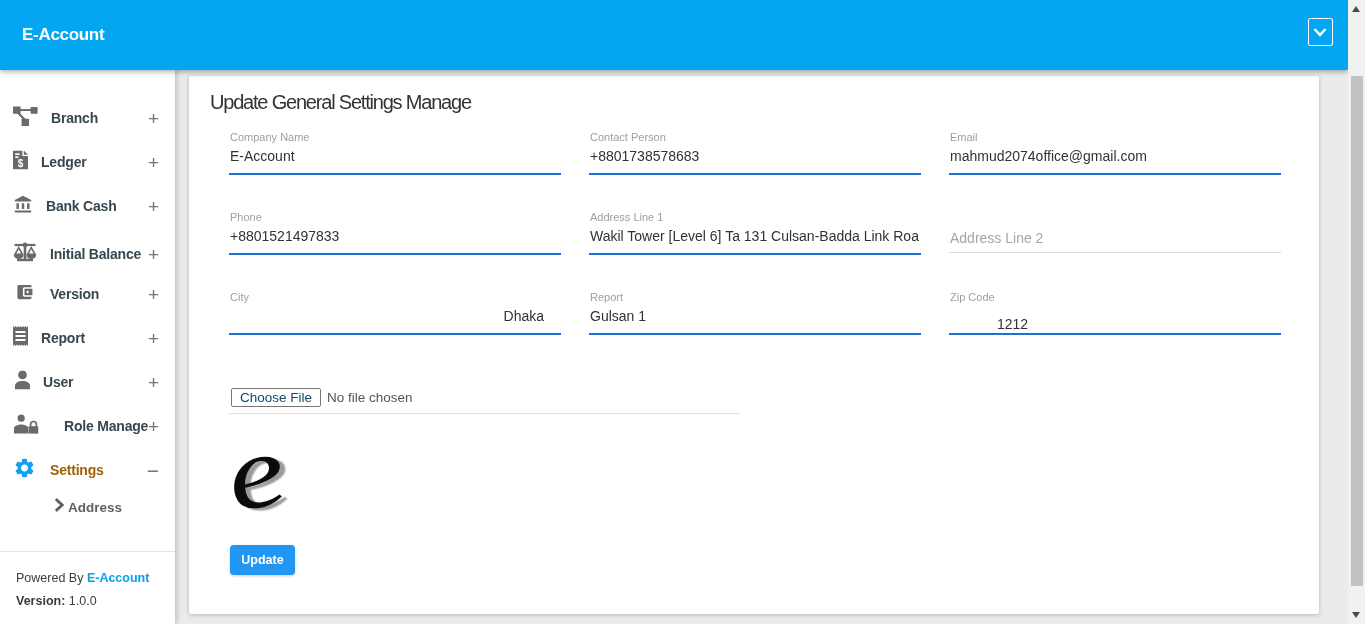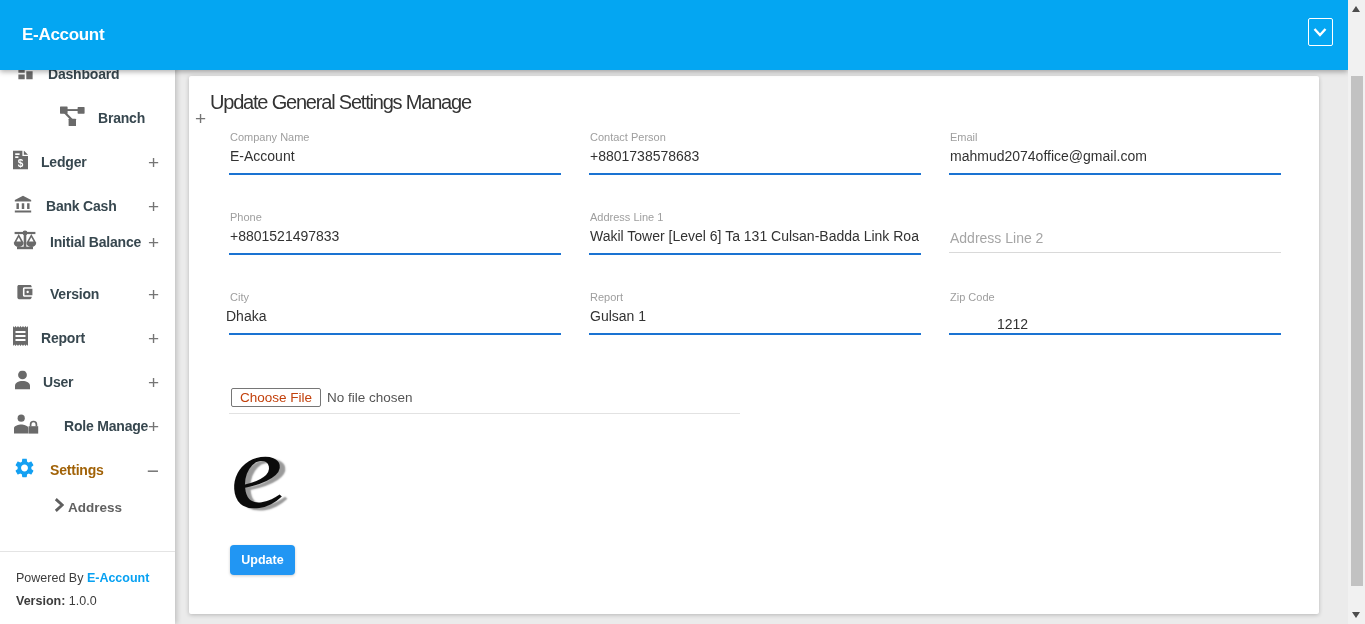--- a/index.html
+++ b/index.html
@@ -42,21 +42,21 @@
 
   .flabel { position:absolute; width:330px; font-size:11px; color:#9e9e9e; z-index:11; }
   .fvalue { position:absolute; width:330px; font-size:14px; color:#323232; white-space:nowrap;
             overflow:hidden; z-index:11; }
   .fline  { position:absolute; width:332px; height:2px; background:#1a73d2; z-index:11; }
   .fline.gray { height:1px; background:#d9d9d9; }
   .phold { position:absolute; width:330px; font-size:14px; color:#a5a5a5; z-index:11; }
 
   
   #filebtn { position:absolute; left:231px; top:388px; width:90px; height:19px; background:#fff;
-             border:1px solid #767676; border-radius:2px; font-size:13.5px; color:#c2410c;
+             border:1px solid #767676; border-radius:2px; font-size:13.5px; color:#0c4a6e;
              text-align:center; line-height:17px; z-index:11; }
   #filetxt { position:absolute; left:327px; top:390px; font-size:13.5px; color:#555; z-index:11; }
   #fileline { position:absolute; left:229px; top:413px; width:511px; height:1px; background:#e2e2e2; z-index:11; }
 
   
   #logo { position:absolute; left:213.5px; top:417px; z-index:11; font-family:"Liberation Serif", serif;
           font-style:italic; font-size:104px; color:#0b0b0b;
           text-shadow:4px 3px 1.5px #9a9a9a; transform:scaleX(1.24) rotate(-10deg); transform-origin:left top; }
 
   
@@ -94,48 +94,42 @@
 <div class="fline" style="left:229px; top:253px;"></div>
 
 <div class="flabel" style="left:590px; top:211px;">Address Line 1</div>
 <div class="fvalue" style="left:590px; top:228px; width:329px;">Wakil Tower [Level 6] Ta 131 Culsan-Badda Link Road</div>
 <div class="fline" style="left:589px; top:253px;"></div>
 
 <div class="phold" style="left:950px; top:230px;">Address Line 2</div>
 <div class="fline gray" style="left:949px; top:252px;"></div>
 
 <div class="flabel" style="left:230px; top:291px;">City</div>
-<div class="fvalue" style="left:226px; top:308px;">Dhaka</div>
+<div class="fvalue" style="left:214px; top:308px;text-align:right;">Dhaka</div>
 <div class="fline" style="left:229px; top:333px;"></div>
 
 <div class="flabel" style="left:590px; top:291px;">Report</div>
 <div class="fvalue" style="left:590px; top:308px;">Gulsan 1</div>
 <div class="fline" style="left:589px; top:333px;"></div>
 
 <div class="flabel" style="left:950px; top:291px;">Zip Code</div>
 <div class="fvalue" style="left:950px; top:316px;margin-left:47px;">1212</div>
 <div class="fline" style="left:949px; top:333px;"></div>
 
 <div id="filebtn">Choose File</div>
 <div id="filetxt">No file chosen</div>
 <div id="fileline"></div>
 
 <div id="logo">e</div>
 
 <div id="updbtn">Update</div>
 
 <div id="sidebar" class="abs">
 
-  <div class="mi" style="top:52px;">
-    <span class="ic" style="left:16px;"><svg width="19" height="19" viewBox="0 0 24 24" fill="#6a6a6a">
-          <path d="M3 13h8V3H3v10zm0 8h8v-6H3v6zm10 0h8V11h-8v10zm0-18v6h8V3h-8z"></path>
-        </svg></span>
-    <span class="lbl" style="left:48px;">Dashboard</span>
-  </div>
-  <div class="mi" style="top:96px;margin-left:47px;">
+  <div class="mi" style="top:96px;">
     <span class="ic" style="left:13px;"><svg width="25" height="21" viewBox="0 0 25 21">
       <g fill="#6a6a6a">
             <rect x="0" y="1" width="7.6" height="7.2" rx=".6"></rect>
             <rect x="17.6" y="1.6" width="7" height="6.6" rx=".6"></rect>
             <rect x="8.6" y="13.2" width="7.4" height="7.4" rx=".6"></rect>
       <rect x="7" y="3.6" width="11" height="1.9"></rect>
           </g>
           <line x1="4.8" y1="7" x2="12" y2="14.4" stroke="#6a6a6a" stroke-width="2.2"></line>
         </svg></span>
     <span class="lbl" style="left:51px;">Branch</span>
@@ -152,21 +146,21 @@
     <span class="lbl" style="left:41px;">Ledger</span>
     <span class="plus">+</span>
   </div>
   <div class="mi" style="top:184px;">
     <span class="ic" style="left:13px;"><svg width="20" height="18" viewBox="0 0 24 22" fill="#6a6a6a">
       <path d="M4 10h3v7H4zm6.5 0h3v7h-3zM2 19h20v2.5H2zm15-9h3v7h-3zM12 1 2 6v2h20V6z"></path>
         </svg></span>
     <span class="lbl" style="left:46px;">Bank Cash</span>
     <span class="plus">+</span>
   </div>
-  <div class="mi" style="top:220px;">
+  <div class="mi" style="top:232px;">
     <span class="ic" style="left:13px;"><svg width="24" height="21" viewBox="0 0 24 21">
       <g fill="#6a6a6a">
         <rect x="1.6" y="2.4" width="20.8" height="2.2"></rect>
         <rect x="10.7" y="2" width="2.6" height="16.5"></rect>
         <circle cx="12" cy="3.5" r="2.4"></circle>
         <rect x="4" y="17.2" width="16" height="2.5"></rect>
         <path d="M0.8 13.4 a4.9 4.2 0 0 0 9.8 0 Z"></path>
         <path d="M13.4 13.4 a4.9 4.2 0 0 0 9.8 0 Z"></path>
       </g>
       <g fill="none" stroke="#6a6a6a" stroke-width="1.6">

